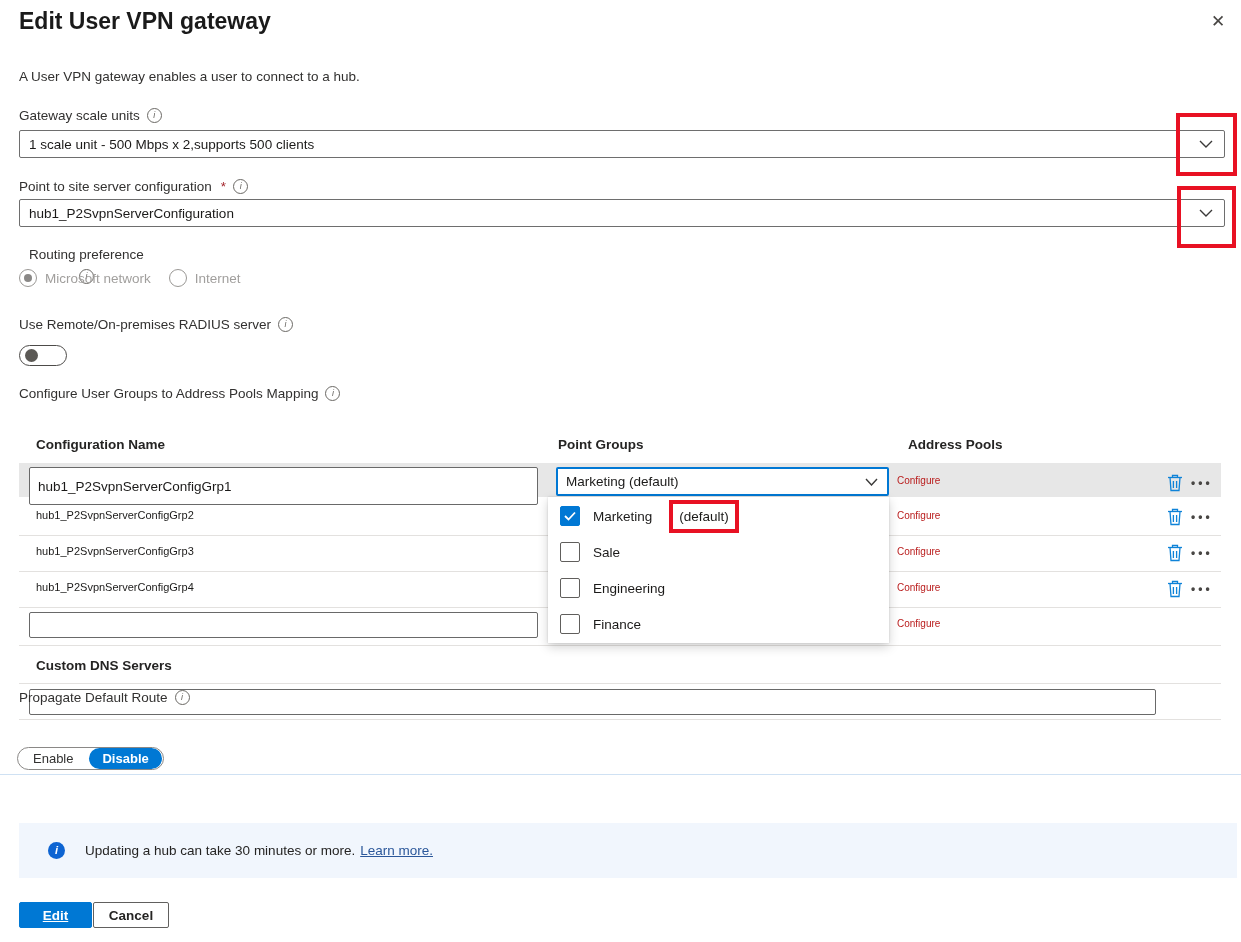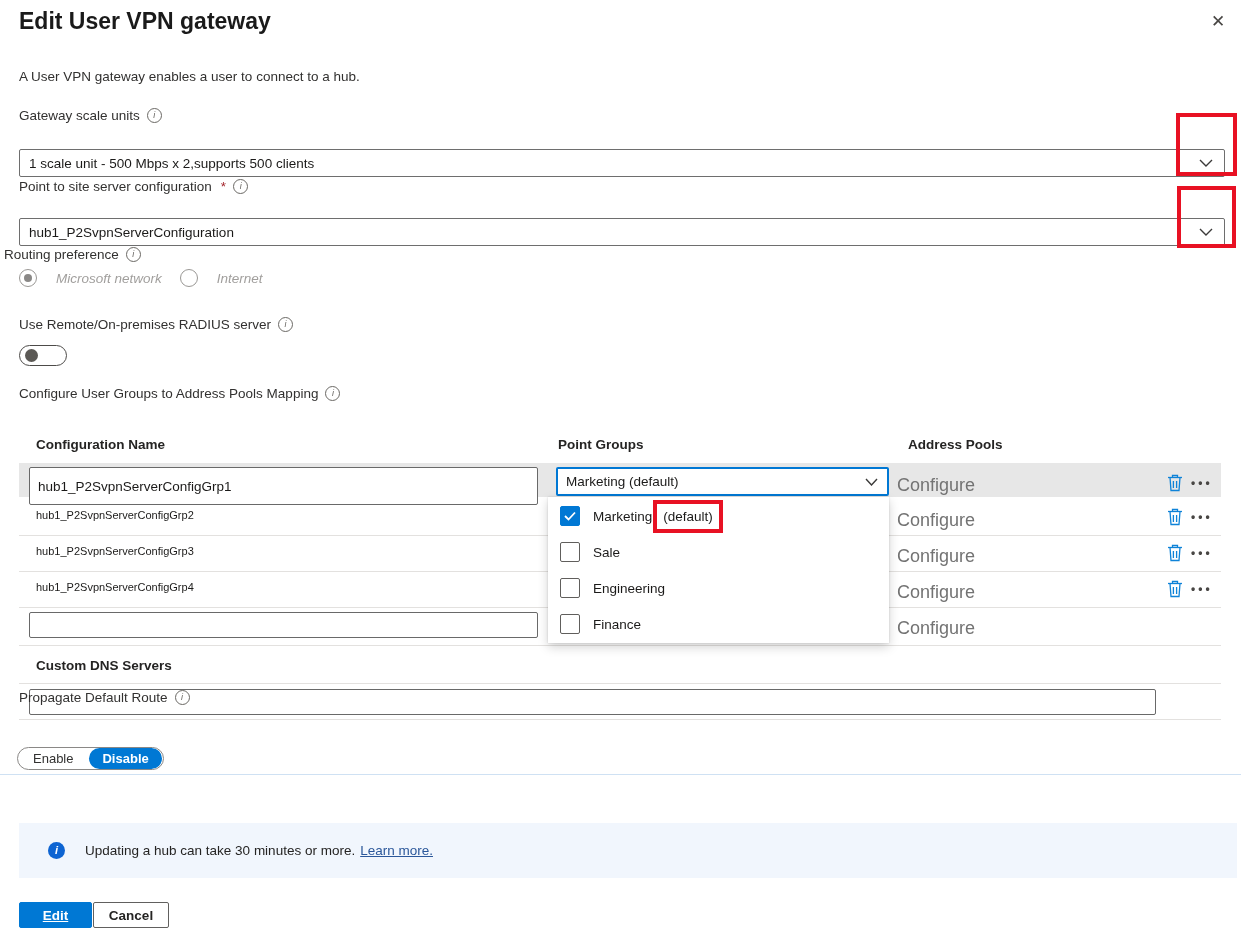--- a/index.html
+++ b/index.html
@@ -7,48 +7,48 @@
   .page{position:relative;width:1241px;height:942px;background:#fff;overflow:hidden;}
   .abs{position:absolute;}
   .title{font-size:23px;font-weight:700;color:#1a1a1a;}
   .close-btn{font-size:17px;color:#484644;cursor:pointer;line-height:20px;}
   .desc{font-size:13.5px;color:#323130;}
   .label{font-size:13.5px;color:#323130;display:flex;align-items:center;gap:7px;}
   .req{color:#a4262c;margin-left:2px;}
   .info{width:13px;height:13px;border:1px solid #6b6965;border-radius:50%;color:#6b6965;
         font-size:9px;line-height:12px;text-align:center;flex:0 0 auto;font-style:italic;}
   .selectbox{box-sizing:border-box;height:28px;border:1px solid #6e6e6e;border-radius:2px;background:#fff;
-             display:flex;align-items:center;padding:0 40px 0 9px;font-size:13.5px;color:#1b1a19;cursor:pointer;margin-top:19px;}
+             display:flex;align-items:center;padding:0 40px 0 9px;font-size:13.5px;color:#1b1a19;cursor:pointer;}
   .chev{position:absolute;right:11px;top:50%;transform:translateY(-50%);display:block;}
   .redbox{border:4px solid #e81123;background:transparent;pointer-events:none;}
   .radio-row{display:flex;align-items:center;gap:18px;}
-  .radio-item{display:flex;align-items:center;gap:19px;font-style:italic;}
+  .radio-item{display:flex;align-items:center;gap:8px;}
   .radio-circle{box-sizing:border-box;width:18px;height:18px;border:1px solid #9a9895;border-radius:50%;
                 background:#fff;position:relative;}
   .radio-circle.sel::after{content:"";position:absolute;left:4px;top:4px;width:8px;height:8px;border-radius:50%;background:#8a8886;}
   .radio-label{font-size:13.5px;color:#a19f9d;}
   .toggle{box-sizing:border-box;width:48px;height:21px;border:1px solid #4d4b49;border-radius:11px;background:#fff;position:relative;cursor:pointer;}
   .toggle .knob{position:absolute;left:5px;top:3px;width:13px;height:13px;border-radius:50%;background:#5b5955;}
   .col-hdr{font-size:13.5px;font-weight:700;color:#252423;}
   .row-bg{background:#e7e7e7;}
   .txtinput{box-sizing:border-box;border:1px solid #696969;border-radius:2px;background:#fff;font-family:"Liberation Sans",sans-serif;
             font-size:13.5px;color:#1b1a19;padding:0 8px;outline:none;}
-  .cfg-link{font-size:18px;color:#737373;cursor:pointer;}
+  .cfg-link{font-size:10px;color:#b91c1c;cursor:pointer;}
   .row-name{font-size:11px;color:#1b1a19;}
   .ellipsis{font-size:12px;color:#484644;letter-spacing:3px;font-weight:700;cursor:pointer;}
   .sep{height:1px;background:#e3e1df;}
   .dd-field{box-sizing:border-box;border:2px solid #0078d4;border-radius:2px;background:#fff;display:flex;align-items:center;
             padding:0 34px 0 8px;font-size:13.5px;cursor:pointer;}
   .dd-panel{background:#fff;box-shadow:0 4px 10px rgba(0,0,0,.18),0 0 2px rgba(0,0,0,.14);}
   .dd-item{position:absolute;left:0;width:100%;height:36px;display:flex;align-items:center;gap:13px;padding-left:12px;
            box-sizing:border-box;font-size:13.5px;cursor:pointer;}
   .cbx{box-sizing:border-box;width:20px;height:20px;border:1px solid #605e5c;border-radius:2px;background:#fff;flex:0 0 auto;
        display:flex;align-items:center;justify-content:center;}
   .cbx.checked{background:#0078d4;border-color:#0078d4;}
-  .suffix-redbox{display:inline-block;border:4px solid #e81123;padding:5px 6px;margin-left:1px;}
+  .suffix-redbox{display:inline-block;border:4px solid #e81123;padding:5px 6px;margin-left:17px;}
   .section-hdr{font-size:13.5px;font-weight:700;color:#252423;}
   .pill-group{box-sizing:border-box;display:inline-flex;align-items:center;border:1px solid #8a8886;border-radius:12px;
               height:23px;background:#fff;overflow:hidden;}
   .pill-opt{font-size:13px;color:#323130;padding:0 15px;line-height:21px;cursor:pointer;}
   .pill-opt.active{background:#0078d4;color:#fff;border-radius:11px;font-weight:700;height:21px;margin:1px;padding:0 13px;}
   .banner{background:#f1f6fd;display:flex;align-items:center;}
   .banner-icon{width:17px;height:17px;border-radius:50%;background:#0d64d2;color:#fff;font-size:11px;font-weight:700;
                line-height:17px;text-align:center;flex:0 0 auto;font-style:italic;}
   .banner-text{font-size:13.5px;color:#252423;margin-left:20px;}
   .banner-link{font-size:13.5px;color:#2b579a;text-decoration:underline;margin-left:5px;cursor:pointer;}
@@ -89,21 +89,21 @@
   <div class="abs selectbox" style="left:19px;top:199px;width:1206px;">
     <span>hub1_P2SvpnServerConfiguration</span>
     <span class="chev">
       <svg width="14" height="9" viewBox="0 0 14 9">
           <polyline points="1,1.5 7,7.5 13,1.5" fill="none" stroke="#3b3a39" stroke-width="1.4"></polyline>
         </svg>
     </span>
   </div>
   <div class="abs redbox" style="left:1177px;top:186px;width:51px;height:54px;"></div>
 
-  <div class="abs label" style="left:4px;top:247px;">
+  <div class="abs label" style="left:29px;top:247px;flex-direction:column;">
     <span>Routing preference</span>
     <span class="info">i</span>
   </div>
   <div class="abs radio-row" style="left:19px;top:269px;">
     <div class="radio-item">
       <span class="radio-circle sel"></span>
       <span class="radio-label">Microsoft network</span>
     </div>
     <div class="radio-item">
       <span class="radio-circle"></span>

